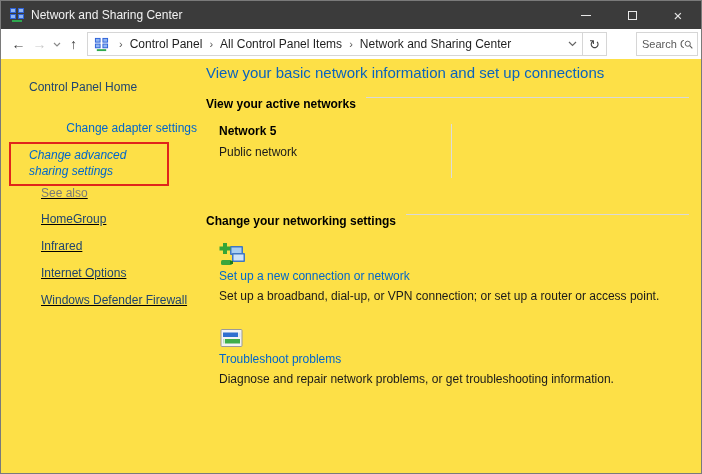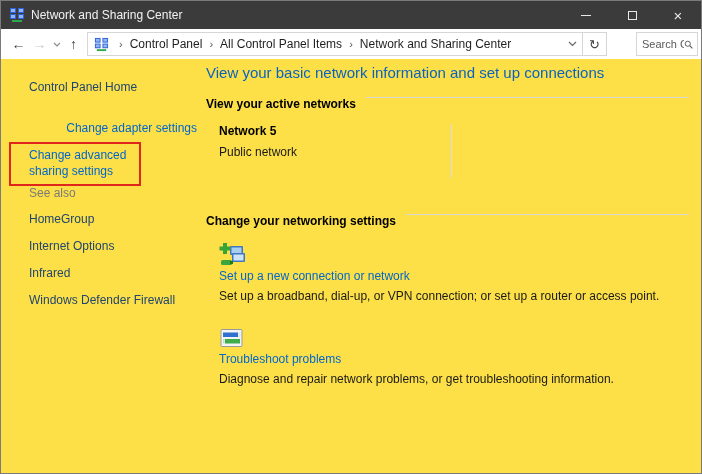--- a/index.html
+++ b/index.html
@@ -45,23 +45,23 @@
   }
   .searchbox input::placeholder{ color:#595959; opacity:1; }
   
   .bodyarea{ display:flex; height:414px; }
   .sidebar{ width:196px; flex-shrink:0; position:relative; font-size:12px; }
   .cp-home{ margin:21px 0 0 28px; color:#21456e; }
   .side-link{ color:#0066cc;text-align:right; }
   .task-adapter{ margin:27px 0 0 28px; }
   .adv-wrap{ margin:7px 0 0 8px; }
   .annotation{
-    width:132px; border:2px solid #e0251b; padding:3px 2px 5px 18px; line-height:16px;
-  }
-  .see-also{ position:absolute; left:0; top:301; }
+    width:160px; border:2px solid #e0251b; padding:3px 2px 5px 18px; line-height:16px;font-style:italic;
+  }
+  .see-also{ position:absolute; left:12px; top:301;text-decoration:underline; }
   .see-also .label{ color:#7a7a7a; margin:0 0 10px 28px; }
   .see-also .item{ margin:0 0 9px 28px; color:#21456e; line-height:12px; padding:3px 0; }
   
   .main{ flex:1; padding:5px 12px 0 9px; font-size:12px; color:#1a1a1a; }
   .page-heading{ font-size:15px; font-weight:400; color:#0a63be; }
   .section-row{ display:flex; margin-top:16px; }
   .section-label{ font-weight:700; color:#000; white-space:nowrap; }
   .section-line{ flex:1; height:1px; background:#d9d9d9; margin-left:10px; }
   .network-panel{ display:flex; margin:13px 0 0 13px; }
   .np-left{ width:232px; }
@@ -167,22 +167,22 @@
       <div class="cp-home">Control Panel Home</div>
       <div class="side-link task-adapter">Change adapter settings</div>
       <div class="adv-wrap">
         <div class="annotation">
           <span class="side-link">Change advanced sharing settings</span>
         </div>
       </div>
       <div class="see-also">
         <div class="label">See also</div>
         <div class="item">HomeGroup</div>
+        <div class="item">Infrared</div>
         <div class="item">Internet Options</div>
-        <div class="item">Infrared</div>
         <div class="item">Windows Defender Firewall</div>
       </div>
     </div>
 
     <div class="main">
       <h1 class="page-heading">View your basic network information and set up connections</h1>
 
       <div class="section-row">
         <span class="section-label">View your active networks</span>
         <span class="section-line"></span>

